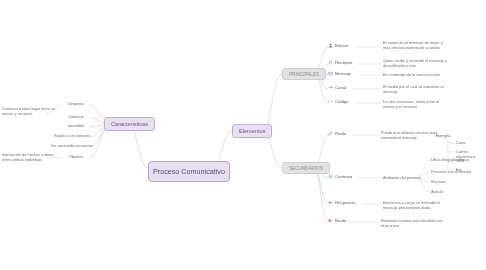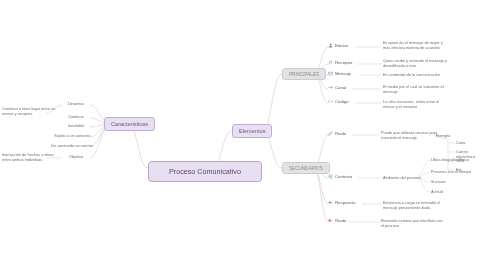--- a/index.html
+++ b/index.html
@@ -9,21 +9,21 @@
     position:relative;
   }
   #canvas{position:absolute;left:0;top:0;width:486px;height:270px;}
   svg.links{position:absolute;left:0;top:0;width:486px;height:270px;}
   .node{position:absolute;box-sizing:border-box;}
 
   
   .root{
     background:#e8dff2;border:1px solid #b9a4cd;border-radius:4px;
     color:#5b4a6b;font-size:7.2px;text-align:center;
-    padding:5px 20px;white-space:nowrap;
+    padding:5px 4px;white-space:nowrap;
   }
   
   .l1{
     background:#e8dff2;border:1px solid #c0aed1;border-radius:3px;
     color:#6a5a7a;font-size:5.6px;text-align:center;
     padding:3px 6px;white-space:nowrap;
   }
   
   .l1g{
     background:#e3e3e3;border:1px solid #cccccc;border-radius:3px;

